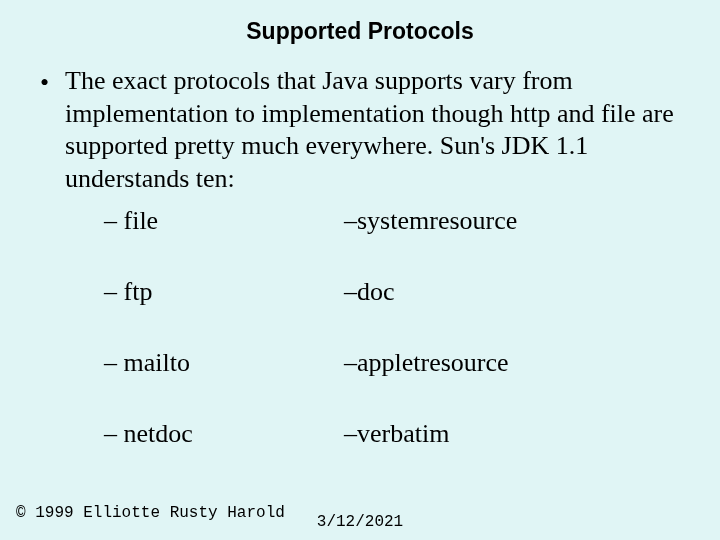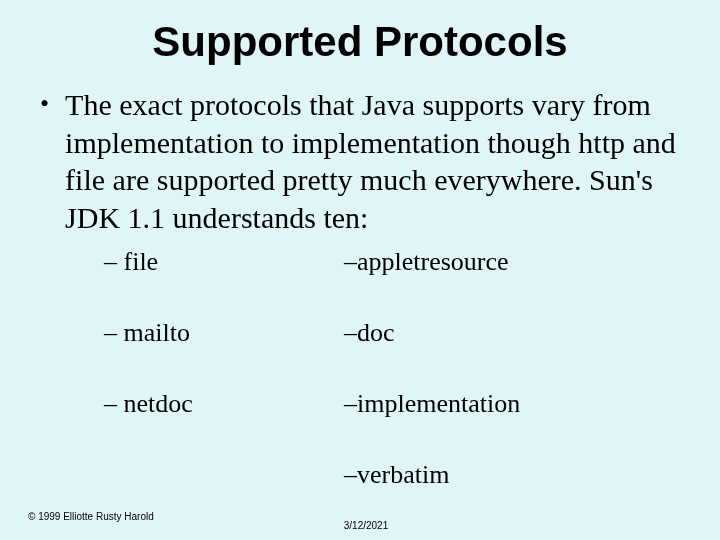--- a/index.html
+++ b/index.html
@@ -15,38 +15,38 @@
     position: relative;
     box-sizing: border-box;
   }
   .slide {
     box-sizing: border-box;
     padding: 18px 34px 0 34px;
   }
   .title {
     font-family: Arial, Helvetica, sans-serif;
     font-weight: bold;
-    font-size: 42px;
+    font-size: 23px;
     text-align: center;
     margin: 0 0 20px 0;
   }
   .bullet-row {
     display: flex;
     align-items: flex-start;
     margin-left: 6px;
     margin-bottom: 8px;
   }
   .bullet-dot {
     font-size: 26px;
     line-height: 1.2;
     margin-right: 16px;
     margin-top: 2px;
   }
   .body-text {
-    font-size: 30px;
+    font-size: 26px;
     line-height: 1.25;
     font-weight: normal;
   }
   .lists {
     display: flex;
     margin-top: 6px;
   }
   .list-col {
     display: flex;
     flex-direction: column;
@@ -63,26 +63,26 @@
     font-size: 26px;
     line-height: 1.35;
     white-space: nowrap;
   }
   .dash-wide {
     display: inline-block;
   }
   .footer {
     position: absolute;
     bottom: 18px;
-    left: 12px;
+    left: 0;
     right: 0;
     display: flex;
     padding: 0 16px 0 16px;
-    font-size: 10px;
-    font-family: Liberation Sans, sans-serif;
+    font-size: 16px;
+    font-family: Liberation Mono, monospace;
   }
   .footer-left {
     flex: 0 0 auto;
   }
   .footer-center {
     position: absolute;
     left: 50%;
     transform: translateX(-50%);
     margin-top: 9px;
   }
@@ -95,27 +95,28 @@
   <h1 class="title">Supported Protocols</h1>
 
   <div class="bullet-row">
     <div class="bullet-dot">•</div>
     <div class="body-text">The exact protocols that Java supports vary from implementation to implementation though http and file are supported pretty much everywhere. Sun's JDK 1.1 understands ten:</div>
   </div>
 
   <div class="lists">
     <div class="list-col col-left">
       <div class="sub-item"><span class="dash-wide">–&nbsp;</span><span>file</span></div>
+      <div class="sub-item"><span class="dash-wide">–&nbsp;</span><span>ftp</span></div>
       <div class="sub-item"><span class="dash-wide">–&nbsp;</span><span>mailto</span></div>
       <div class="sub-item"><span class="dash-wide">–&nbsp;</span><span>netdoc</span></div>
     </div>
     <div class="list-col col-right">
+      <div class="sub-item"><span class="dash-wide">–</span><span>systemresource</span></div>
+      <div class="sub-item"><span class="dash-wide">–</span><span>doc</span></div>
       <div class="sub-item"><span class="dash-wide">–</span><span>appletresource</span></div>
-      <div class="sub-item"><span class="dash-wide">–</span><span>doc</span></div>
-      <div class="sub-item"><span class="dash-wide">–</span><span>implementation</span></div>
       <div class="sub-item"><span class="dash-wide">–</span><span>verbatim</span></div>
     </div>
   </div>
 
 </div>
 
 <div class="footer">
   <div class="footer-left">© 1999 Elliotte Rusty Harold</div>
   <div class="footer-center">3/12/2021</div>
 </div>

